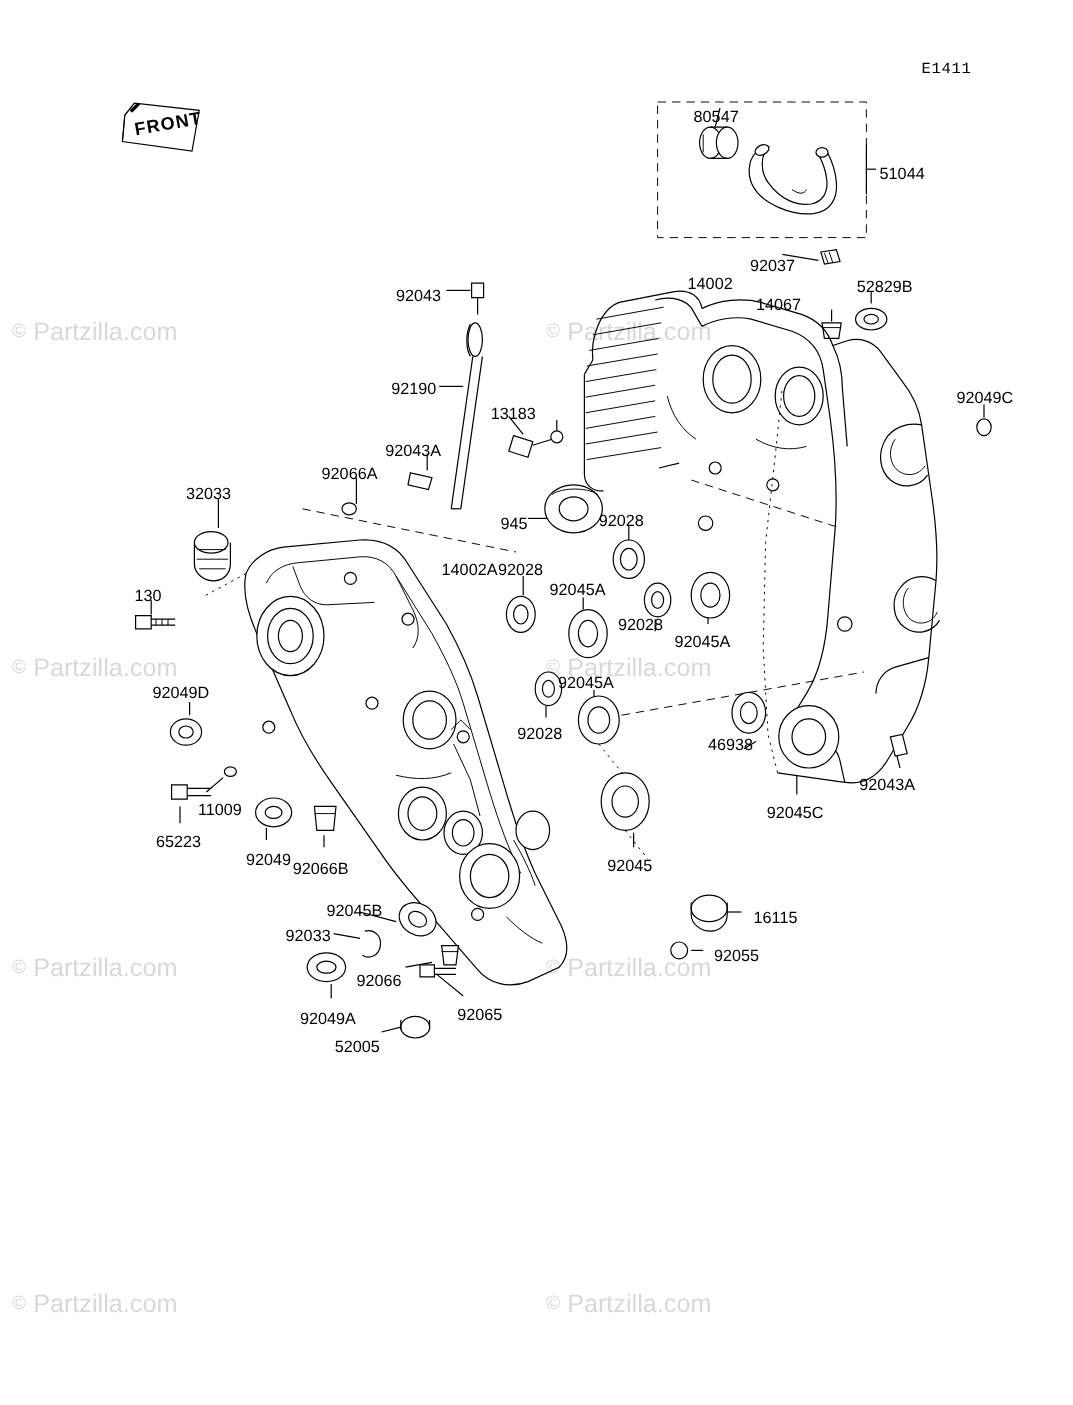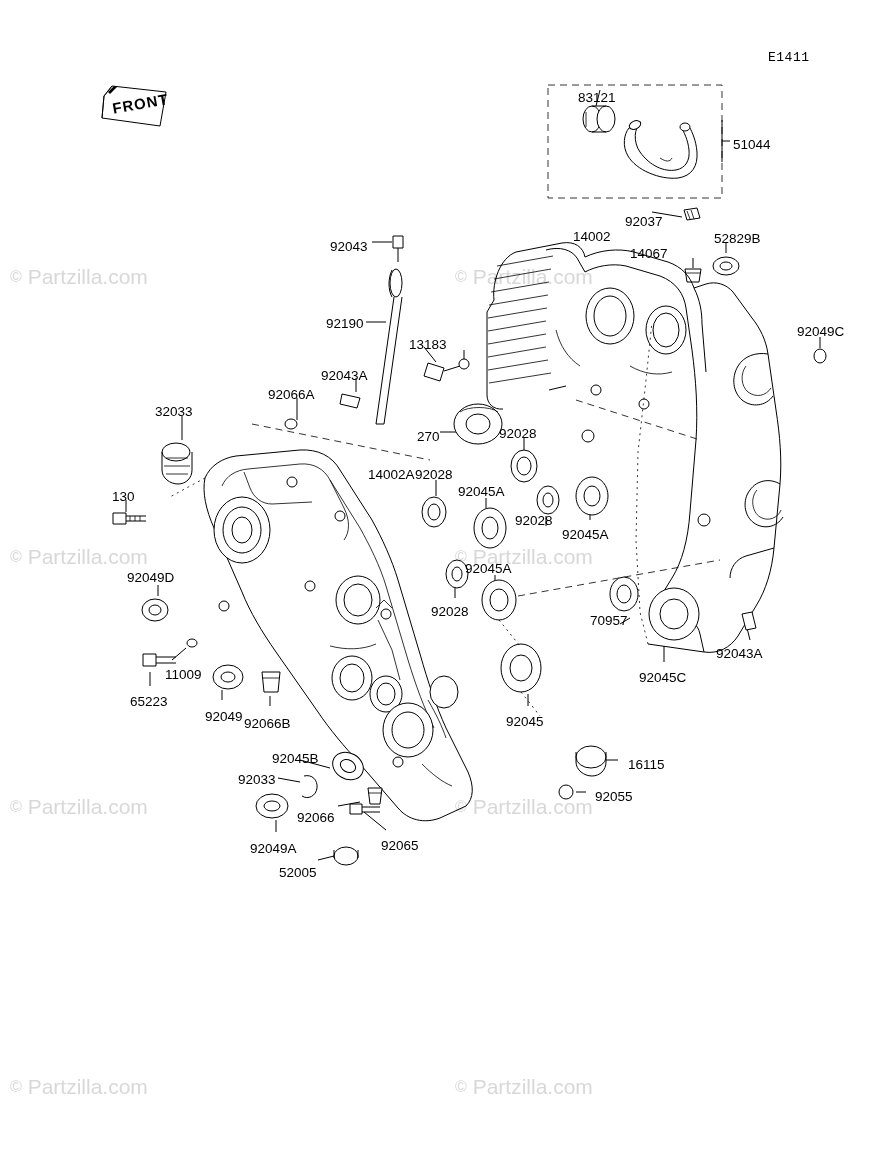--- a/index.html
+++ b/index.html
@@ -343,45 +343,45 @@
     <ellipse class="fillw" cx="591" cy="757" rx="15" ry="11"></ellipse>
     <path class="ln" d="M576 752 L576 762 C576 770 584 776 592 776 C600 776 606 770 606 762 L606 752"></path>
 
     <path class="ln" d="M586 792 L576 792"></path>
     <ellipse class="fillw" cx="566" cy="792" rx="7" ry="7"></ellipse>
 
     <path class="ln-dot" d="M499 620 L520 646"></path>
     <path class="ln-dot" d="M521 692 L540 716"></path>
   </svg>
 
-  <div class="part-label" style="left:578px; top:90px;">83121</div>
+  <div class="part-label" style="left:578px; top:90px;">80547</div>
   <div class="part-label" style="left:733px; top:137px;">51044</div>
   <div class="part-label" style="left:625px; top:214px;">92037</div>
   <div class="part-label" style="left:714px; top:231px;">52829B</div>
   <div class="part-label" style="left:573px; top:229px;">14002</div>
   <div class="part-label" style="left:630px; top:246px;">14067</div>
   <div class="part-label" style="left:330px; top:239px;">92043</div>
   <div class="part-label" style="left:767px; top:324px;margin-left:30px;">92049C</div>
   <div class="part-label" style="left:326px; top:316px;">92190</div>
   <div class="part-label" style="left:409px; top:337px;">13183</div>
   <div class="part-label" style="left:321px; top:368px;">92043A</div>
   <div class="part-label" style="left:268px; top:387px;">92066A</div>
   <div class="part-label" style="left:155px; top:404px;">32033</div>
-  <div class="part-label" style="left:417px; top:429px;">270</div>
+  <div class="part-label" style="left:417px; top:429px;">945</div>
   <div class="part-label" style="left:499px; top:426px;">92028</div>
   <div class="part-label" style="left:322px; top:467px;margin-left:46px;">14002A</div>
   <div class="part-label" style="left:415px; top:467px;">92028</div>
   <div class="part-label" style="left:458px; top:484px;">92045A</div>
   <div class="part-label" style="left:112px; top:489px;">130</div>
   <div class="part-label" style="left:515px; top:513px;">92028</div>
   <div class="part-label" style="left:562px; top:527px;">92045A</div>
   <div class="part-label" style="left:465px; top:561px;">92045A</div>
   <div class="part-label" style="left:127px; top:570px;">92049D</div>
   <div class="part-label" style="left:431px; top:604px;">92028</div>
-  <div class="part-label" style="left:590px; top:613px;">70957</div>
+  <div class="part-label" style="left:590px; top:613px;">46938</div>
   <div class="part-label" style="left:716px; top:646px;">92043A</div>
   <div class="part-label" style="left:639px; top:670px;">92045C</div>
   <div class="part-label" style="left:165px; top:667px;">11009</div>
   <div class="part-label" style="left:130px; top:694px;">65223</div>
   <div class="part-label" style="left:205px; top:709px;">92049</div>
   <div class="part-label" style="left:244px; top:716px;">92066B</div>
   <div class="part-label" style="left:506px; top:714px;">92045</div>
   <div class="part-label" style="left:628px; top:757px;">16115</div>
   <div class="part-label" style="left:272px; top:751px;">92045B</div>
   <div class="part-label" style="left:595px; top:789px;">92055</div>

